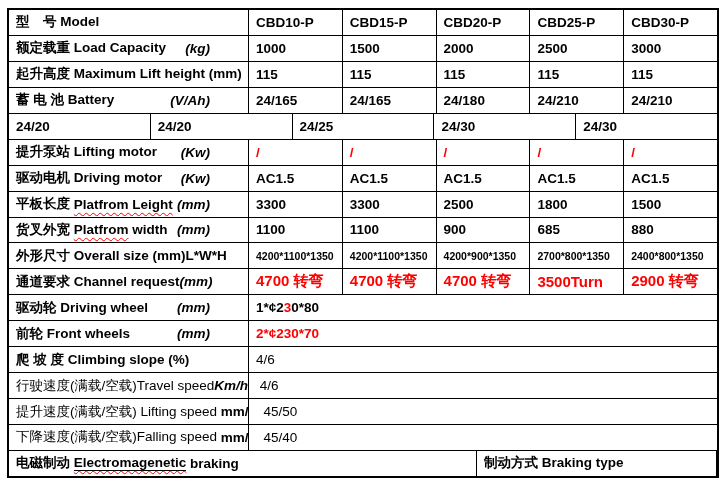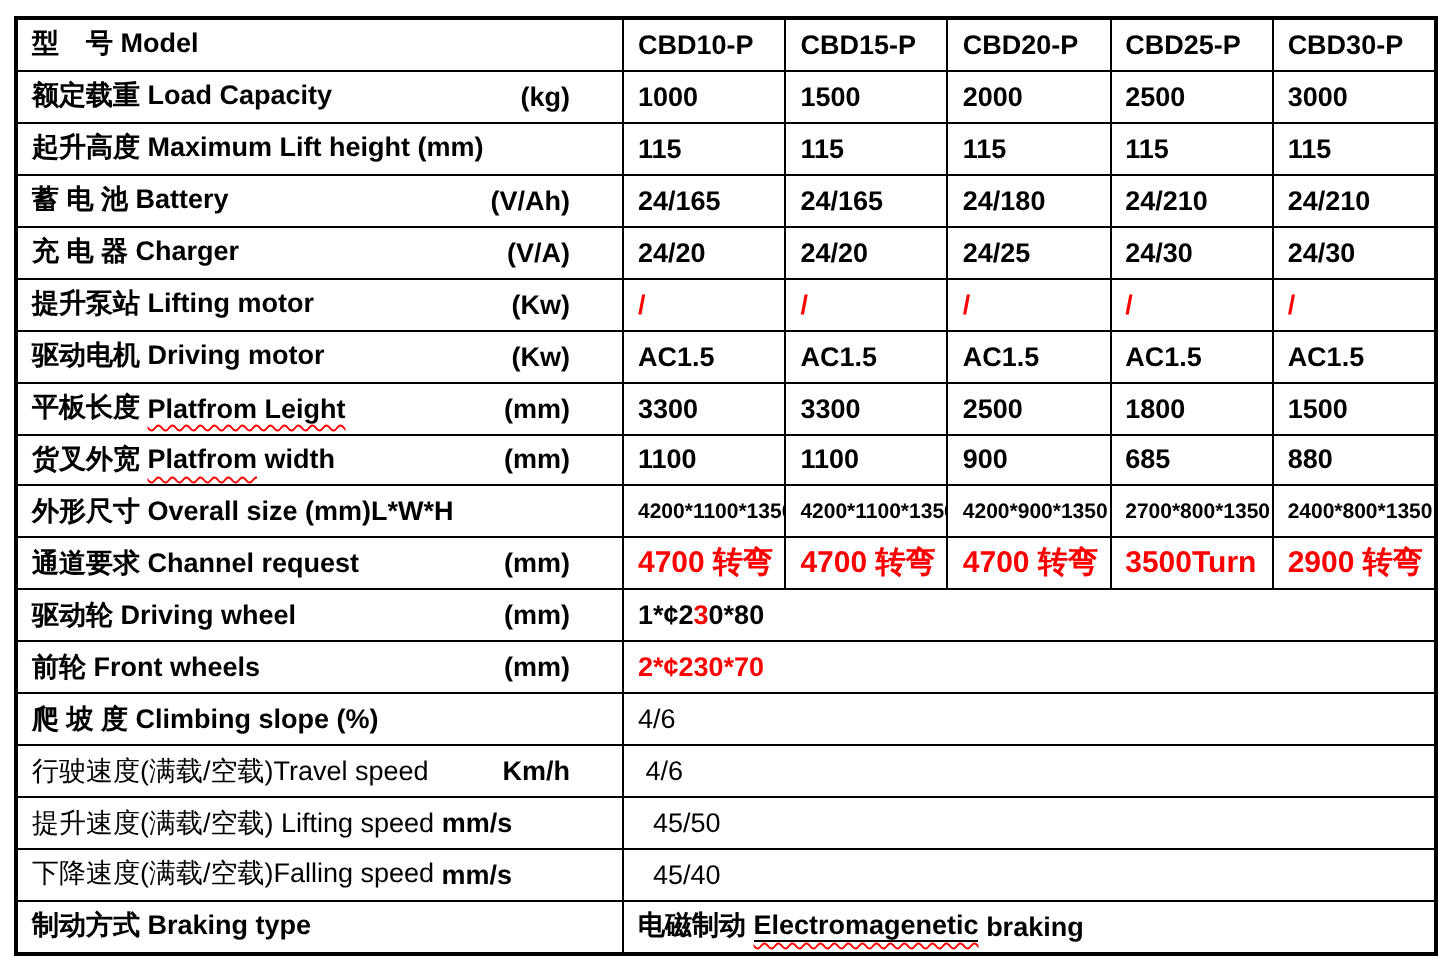--- a/index.html
+++ b/index.html
@@ -7,25 +7,25 @@
   .spec-table{
     position:absolute;left:7px;top:8px;width:712px;height:470px;
     box-sizing:border-box;border:2px solid #000;
     display:flex;flex-direction:column;background:#fff;
   }
   .trow{flex:1;display:flex;border-bottom:1px solid #000;min-height:0;}
   .trow:last-child{border-bottom:none;}
   .cell{display:flex;align-items:center;box-sizing:border-box;min-width:0;
         padding-left:7px;padding-right:2px;white-space:pre;overflow:hidden;
         font-size:13.5px;font-weight:700;}
-  .label-cell{width:303px;flex:none;border-right:1px solid #000;padding-right:4px;}
+  .label-cell{width:240px;flex:none;border-right:1px solid #000;padding-right:16px;}
   .vcell{flex:1;border-right:1px solid #000;}
   .vcell:last-child{border-right:none;}
   .vcell.span{flex:5;}
-  .unit-tab{margin-left:auto;padding-right:22px;font-weight:700;}
+  .unit-tab{margin-left:auto;padding-right:22px;font-weight:700;font-style:italic;}
   .red{color:#ff0000;}
   .reg{font-weight:400;}
   .small{font-size:10.5px;}
   .big{font-size:15px;}
   .wavy{text-decoration:underline;text-decoration-style:wavy;text-decoration-color:#ff0000;text-decoration-thickness:1px;text-underline-offset:3px;}
   .usolid{border-bottom:1px solid #000;}
 </style>
 </head>
 <body>
 
@@ -56,21 +56,20 @@
     </div>
     <div class="trow">
       <div class="cell label-cell"><span>蓄 电 池 Battery</span><span class="unit-tab">(V/Ah)</span></div>
       <div class="cell vcell"><span>24/165</span></div>
       <div class="cell vcell"><span>24/165</span></div>
       <div class="cell vcell"><span>24/180</span></div>
       <div class="cell vcell"><span>24/210</span></div>
       <div class="cell vcell"><span>24/210</span></div>
     </div>
     <div class="trow">
-      <div class="cell label-cell"><span>充 电 器 Charger</span><span class="unit-tab">(V/A)</span></div>
       <div class="cell vcell"><span>24/20</span></div>
       <div class="cell vcell"><span>24/20</span></div>
       <div class="cell vcell"><span>24/25</span></div>
       <div class="cell vcell"><span>24/30</span></div>
       <div class="cell vcell"><span>24/30</span></div>
     </div>
     <div class="trow">
       <div class="cell label-cell"><span>提升泵站 Lifting motor</span><span class="unit-tab">(Kw)</span></div>
       <div class="cell vcell red"><span>/</span></div>
       <div class="cell vcell red"><span>/</span></div>
@@ -136,16 +135,16 @@
     </div>
     <div class="trow">
       <div class="cell label-cell"><span class="reg">提升速度(满载/空载) Lifting speed</span><span> mm/s</span></div>
       <div class="cell vcell span reg"><span>  45/50</span></div>
     </div>
     <div class="trow">
       <div class="cell label-cell"><span class="reg">下降速度(满载/空载)Falling speed</span><span> mm/s</span></div>
       <div class="cell vcell span reg"><span>  45/40</span></div>
     </div>
     <div class="trow">
+      <div class="cell vcell span"><span>电磁制动 </span><span class="usolid wavy">Electromagenetic</span><span> braking</span></div>
       <div class="cell label-cell"><span>制动方式 Braking type</span></div>
-      <div class="cell vcell span"><span>电磁制动 </span><span class="usolid wavy">Electromagenetic</span><span> braking</span></div>
     </div>
   </div>
 
 </body></html>

